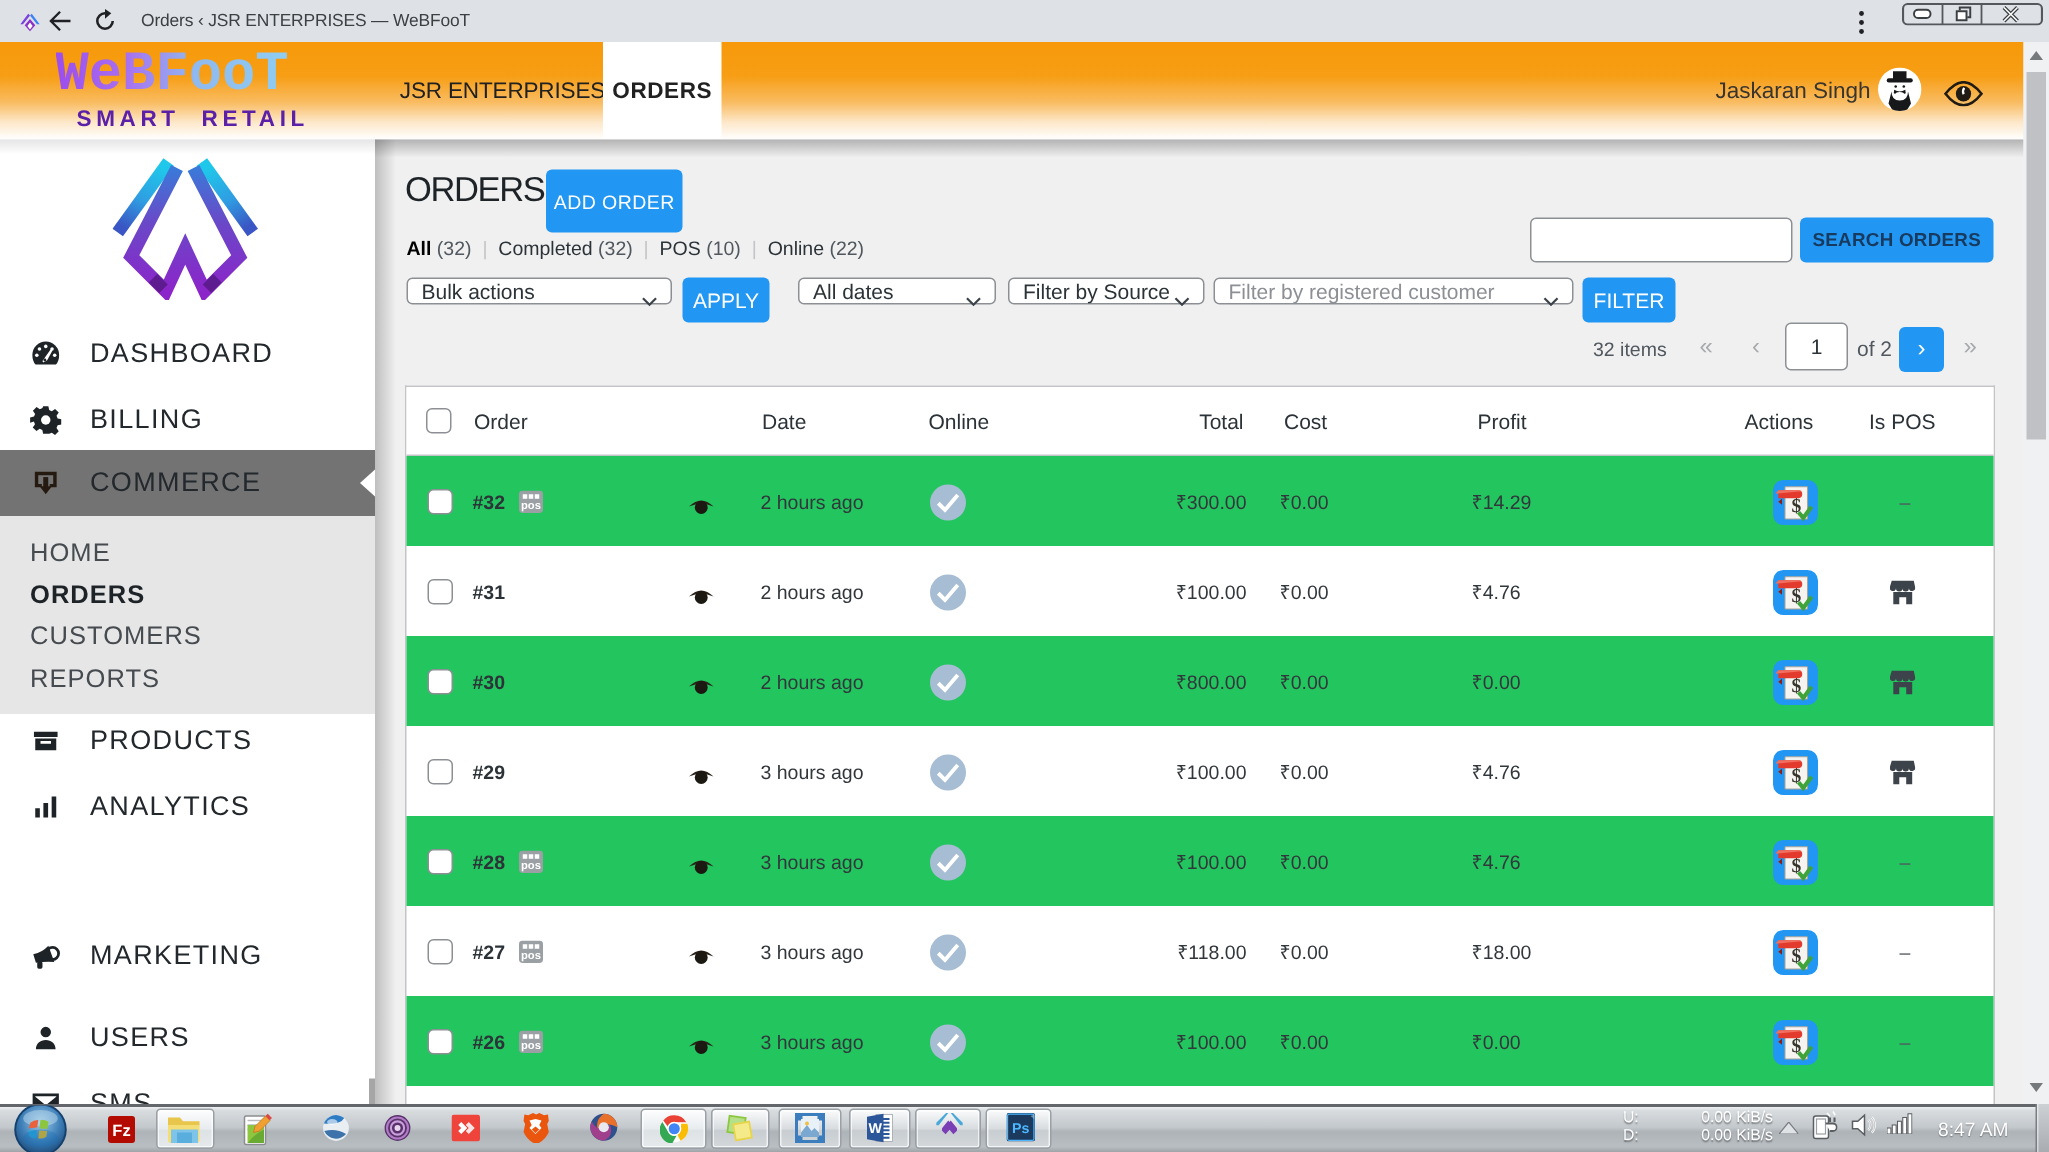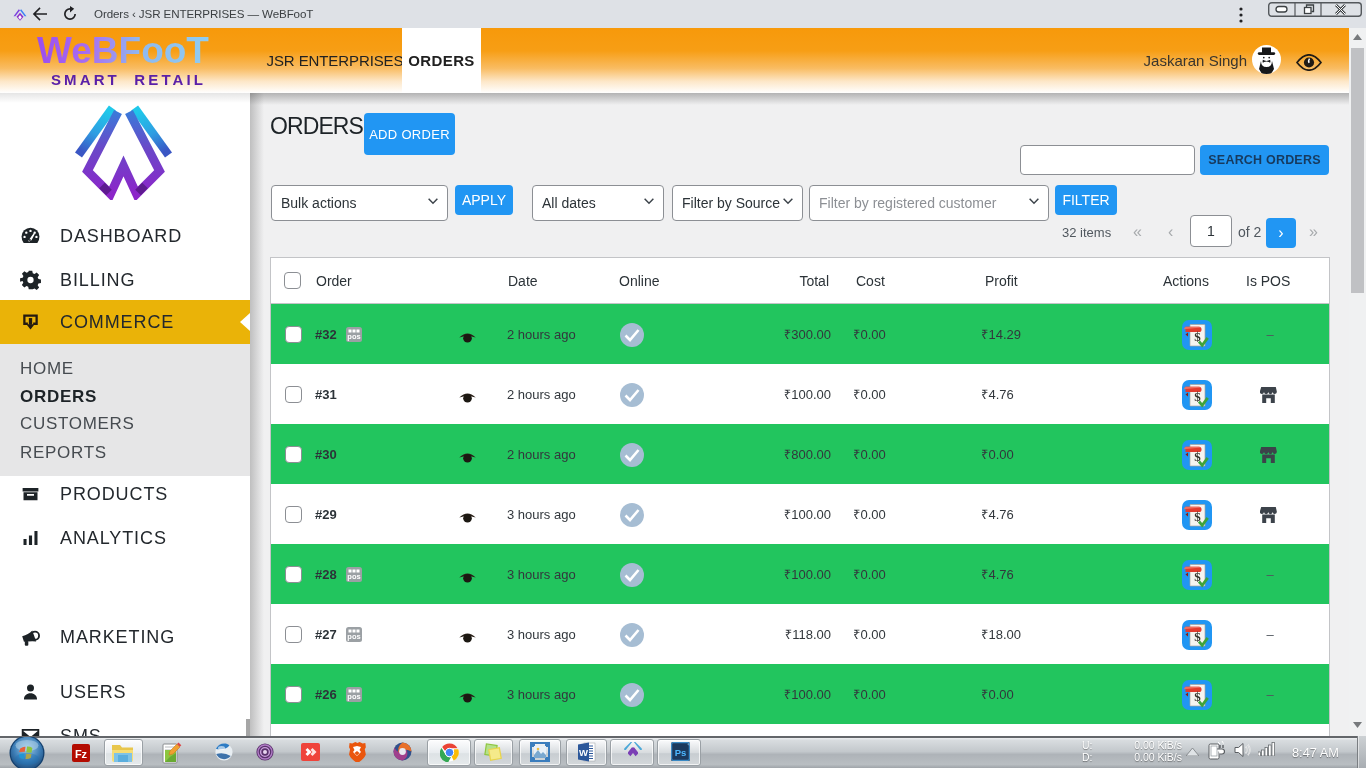--- a/index.html
+++ b/index.html
@@ -7,48 +7,48 @@
   .abs { position:absolute; }
   #screen { position:relative; width:1366px; height:768px; background:#f0f0f1; }
 
   
   #titlebar { position:absolute; left:0; top:0; width:1366px; height:28px; background:#dee1e6; }
   #titletext { position:absolute; left:94px; top:7px; font-size:11.6px; color:#3c4043; letter-spacing:-0.1px; }
 
   
   #header { position:absolute; left:0; top:28px; width:1349px; height:65px;
     background:linear-gradient(to bottom, #f7990a 0%, #f79e15 35%, #f9bc62 62%, #fde7c8 82%, #ffffff 100%); }
-  #logotext { position:absolute; left:37px; top:32px; font-family:Liberation Sans, sans-serif; font-weight:bold;
+  #logotext { position:absolute; left:37px; top:32px; font-family:Liberation Mono, monospace; font-weight:bold;
     font-size:37px; line-height:37px;
     background:linear-gradient(90deg,#9b4dee 0%, #a86ff0 30%, #8fb9ef 60%, #8fcdf2 100%);
     -webkit-background-clip:text; background-clip:text; color:transparent;
     text-shadow:none; }
   #logosub { position:absolute; left:51px; top:71px; font-size:15px; font-weight:bold; letter-spacing:3.1px; color:#5a20a8;text-align:center; }
   .navitem { position:absolute; top:28px; height:65px; display:flex; align-items:center; justify-content:center; color:#212121; }
   #nav1 { left:276px; width:118px; font-size:15px; letter-spacing:-0.1px; white-space:nowrap; }
   #nav2 { left:402px; width:79px; background:#fff; font-weight:bold; font-size:15px; letter-spacing:0.4px; }
   #uname { position:absolute; left:1060px; width:187px; top:28px; height:65px; display:flex; align-items:center; justify-content:flex-end; font-size:15px; color:#39352e; white-space:nowrap; }
 
   
   #sidebar { position:absolute; left:0; top:93px; width:250px; height:643px; background:linear-gradient(to bottom, rgba(0,0,0,0.10) 0px, rgba(0,0,0,0.0) 10px), #ffffff; }
   .mi { position:absolute; left:0; width:250px; height:44px; }
   .mi .ic { position:absolute; left:20px; top:50%; transform:translateY(-50%); width:21px; height:21px; }
   .mi .tx { position:absolute; left:60px; top:50%; transform:translateY(-50%); font-size:18px; letter-spacing:0.9px; color:#23282d; }
-  #commerce { background:#eab308; }
+  #commerce { background:#737373; }
   #commerce::after { content:""; position:absolute; right:0; top:13px; border-right:10px solid #ffffff; border-top:9px solid transparent; border-bottom:9px solid transparent; }
   #submenu { position:absolute; left:0; top:344px; width:250px; height:132px; background:#e6e6e7; }
   .smi { position:absolute; left:20px; font-size:17px; letter-spacing:0.7px; color:#464b50; }
 
   
   #content { position:absolute; left:250px; top:93px; width:1099px; height:643px; background:#f0f0f1; }
   #contshadow { position:absolute; left:250px; top:93px; width:1099px; height:643px; pointer-events:none;
      background:linear-gradient(to bottom, rgba(50,50,50,0.32) 0px, rgba(50,50,50,0.0) 12px),
                 linear-gradient(to right, rgba(50,50,50,0.26) 0px, rgba(50,50,50,0.0) 14px); }
   .btn { position:absolute; background:#2196f3; color:#ffffff; display:flex; align-items:center; justify-content:center; border-radius:4px; }
-  .select { position:absolute; height:36px; background:#fff; border:1px solid #8c8f94; border-radius:4px; font-size:14px; color:#2c3338; display:flex; align-items:center; padding-left:9px; }
+  .select { position:absolute; height:18px; background:#fff; border:1px solid #8c8f94; border-radius:4px; font-size:14px; color:#2c3338; display:flex; align-items:center; padding-left:9px; }
   .select svg { position:absolute; right:7px; top:8px; }
   h1 { position:absolute; left:270px; top:113px; font-size:23px; font-weight:400; color:#1d2327; letter-spacing:-0.9px; }
 
   
   #table { position:absolute; left:270px; top:257px; width:1060px; height:479px; background:#fff; border:1px solid #c3c4c7; border-bottom:none; }
   .th { position:absolute; font-size:14px; color:#2c3338; top:0; height:46px; display:flex; align-items:center; }
   .row { position:absolute; left:0; width:1058px; height:60px; }
   .row.alt { background:#22c55e; }
   .cb { position:absolute; width:17px; height:17px; background:#fff; border:1px solid #8c8f94; border-radius:4px; }
   .cell { position:absolute; top:0; height:60px; display:flex; align-items:center; font-size:13px; color:#32373c; }
@@ -226,20 +226,23 @@
     <div class="tx">SMS</div>
   </div>
   <div class="abs" style="left:246px;top:719px;width:10px;height:17px;background:#a6a6a6"></div>
 
   <div id="content"></div>
   <div id="contshadow"></div>
 
   <h1>ORDERS</h1>
   <div class="btn" style="left:364px;top:113px;width:91px;height:42px;font-size:13px;letter-spacing:0.3px">ADD ORDER</div>
 
+  <div class="abs" style="left:271px;top:158px;font-size:13px;color:#50575e">
+    <b style="color:#000">All</b> (32) &nbsp;<span style="color:#c3c4c7">|</span>&nbsp; <span style="color:#2c3338">Completed</span> (32) &nbsp;<span style="color:#c3c4c7">|</span>&nbsp; <span style="color:#2c3338">POS</span> (10) &nbsp;<span style="color:#c3c4c7">|</span>&nbsp; <span style="color:#2c3338">Online</span> (22)
+  </div>
 
   <div class="abs" style="left:1020px;top:145px;width:175px;height:30px;background:#fff;border:1px solid #8c8f94;border-radius:4px"></div>
   <div class="btn" style="left:1200px;top:145px;width:129px;height:30px;font-size:12.5px;font-weight:bold;color:#173a5e;letter-spacing:0.2px">SEARCH ORDERS</div>
 
   <div class="select" style="left:271px;top:185px;width:177px">Bulk actions
     <svg width="14" height="14" viewBox="0 0 16 16">
         <path d="M3 5.5 8 10.5 13 5.5" fill="none" stroke="#3c434a" stroke-width="1.7"></path>
       </svg>
   </div>
   <div class="btn" style="left:455px;top:185px;width:58px;height:30px;font-size:14px">APPLY</div>

